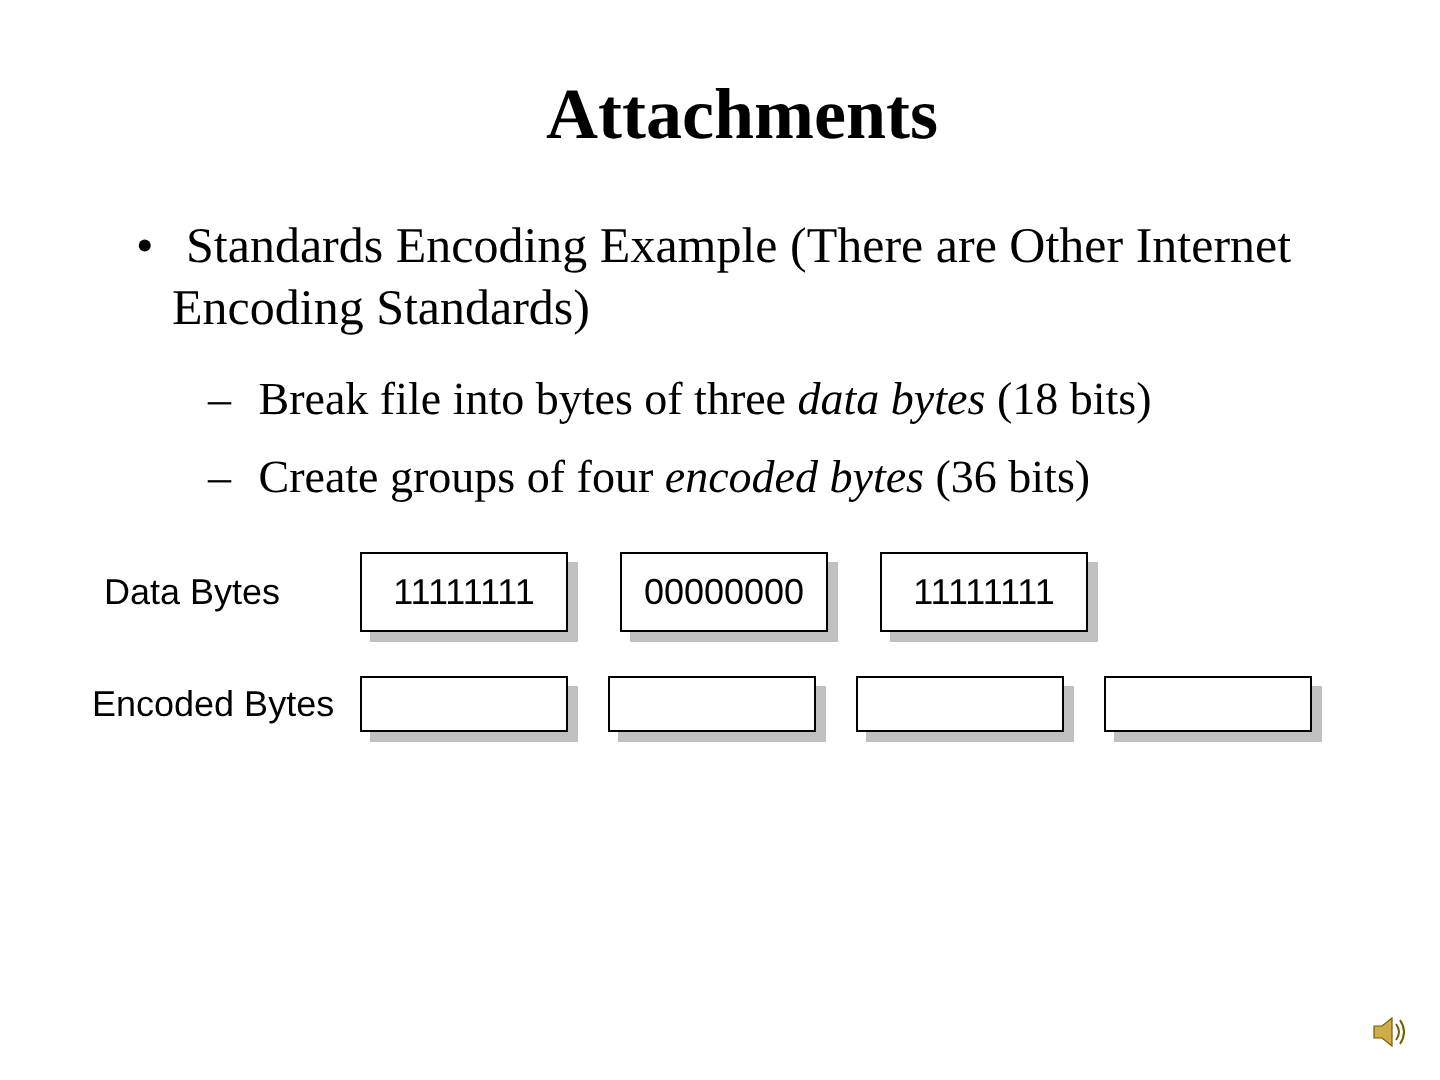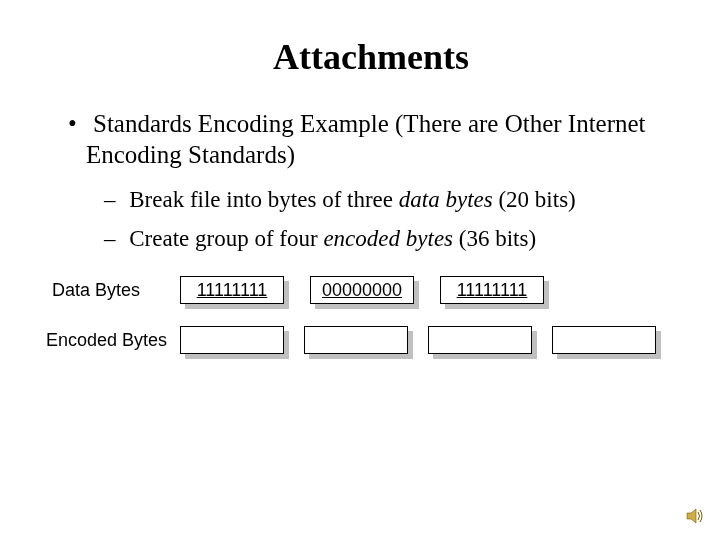--- a/index.html
+++ b/index.html
@@ -12,42 +12,42 @@
   .level2::before { content: "–"; margin-right: 8px; }
   em.ital { font-style: italic; }
   .row { display: flex; align-items: center; margin-top: 22px; }
   .rowlabel { font-family: Arial, Helvetica, sans-serif; font-size: 18px; width: 134px; text-align: left; padding-left: 6px; }
   .enc-row .rowlabel { padding-left: 0; }
   .boxes { display: flex; gap: 26px; }
   .enc-row .boxes { gap: 20px; }
   .shadowbox { position: relative; }
   .shadow { position: absolute; top: 5px; left: 5px; width: 100%; height: 100%; background: #c0c0c0; }
   .box { position: relative; background: #fff; border: 1.5px solid #000; font-family: Arial, Helvetica, sans-serif; font-size: 18px; display: flex; align-items: center; justify-content: center; }
-  .data .box { width: 104px; height: 28px; text-decoration: underline; }
+  .data .box { width: 104px; height: 40px; }
   .enc .box { width: 104px; height: 28px; }
   .speaker { position: absolute; right: 14px; bottom: 14px; width: 20px; height: 20px; }
   .speaker svg { width: 20px; height: 20px; }
 </style>
 </head>
 <body>
 
 <div class="slide">
 
   <h1 class="title">Attachments</h1>
 
   <div class="level1">
     <span>Standards Encoding Example (There are Other Internet Encoding Standards)</span>
   </div>
 
   <div class="level2">
-    <span>Break file into bytes of three </span><em class="ital">data bytes</em><span> (20 bits)</span>
+    <span>Break file into bytes of three </span><em class="ital">data bytes</em><span> (18 bits)</span>
   </div>
 
   <div class="level2">
-    <span>Create group of four </span><em class="ital">encoded bytes</em><span> (36 bits)</span>
+    <span>Create groups of four </span><em class="ital">encoded bytes</em><span> (36 bits)</span>
   </div>
 
   <div class="row">
     <div class="rowlabel">Data Bytes</div>
     <div class="boxes">
       <div class="shadowbox data">
         <div class="shadow"></div>
         <div class="box">11111111</div>
       </div>
       <div class="shadowbox data">

